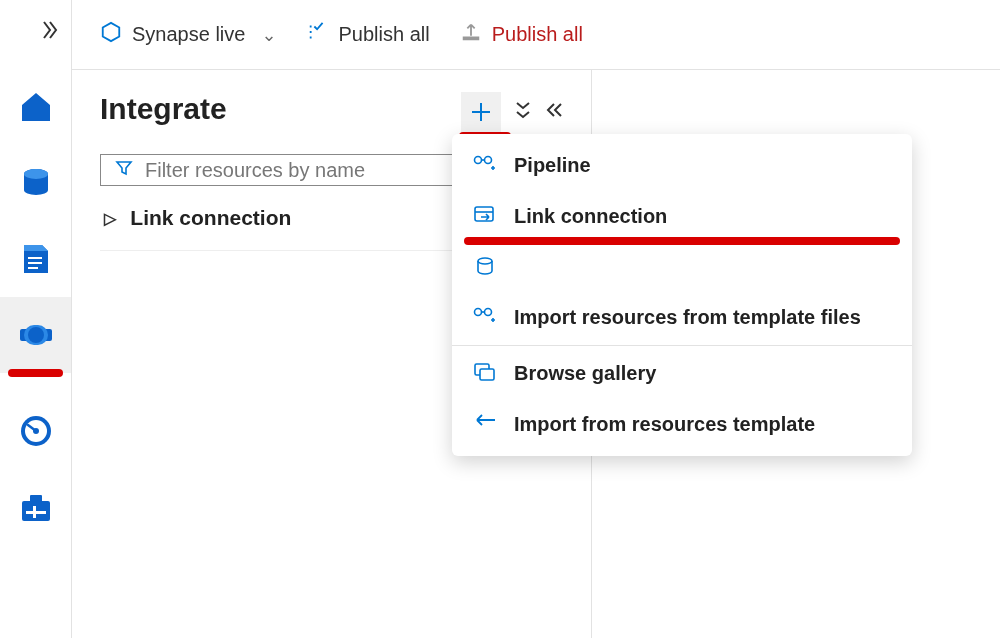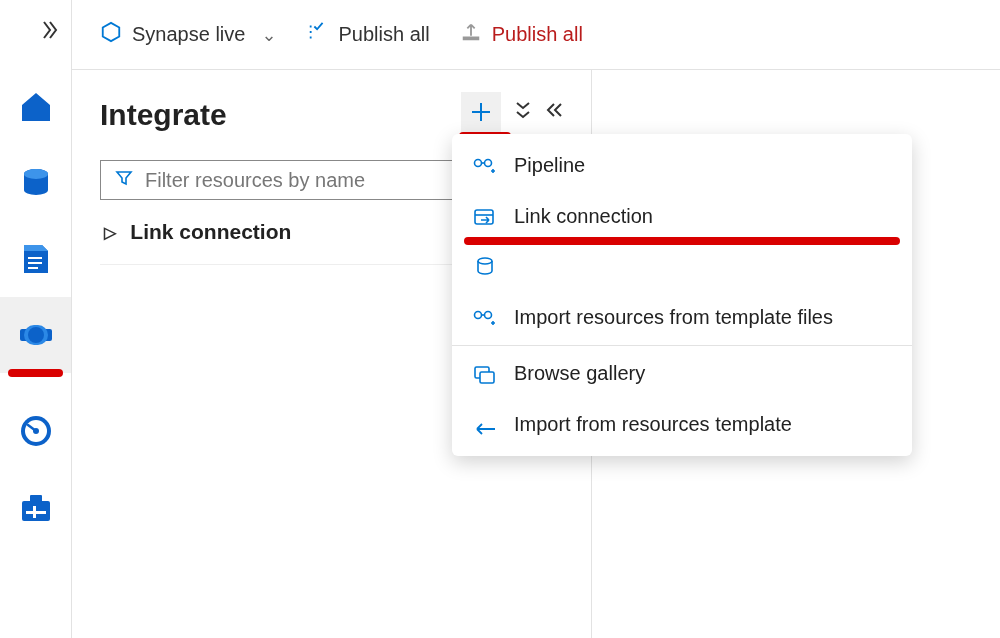--- a/index.html
+++ b/index.html
@@ -65,23 +65,23 @@
   
   .content { flex: 1; display: flex; }
   .explorer {
     width: 520px;
     border-right: 1px solid #e2e2e2;
     padding: 22px 28px;
     position: relative;
   }
   .explorer-header {
     display: flex;
-    align-items: flex-end;
+    align-items: flex-start;
     justify-content: space-between;
-    margin-bottom: 28px;
+    margin-bottom: 22px;
   }
   .explorer-title { font-size: 30px; font-weight: 700; color: #222; }
   .explorer-actions { display: flex; align-items: center; gap: 14px; position: relative; }
   .plus-btn {
     width: 40px; height: 40px;
     background: #f0f0f0;
     display: flex; align-items: center; justify-content: center;
     cursor: pointer;
     color: #0078d4;
     font-size: 24px;
@@ -92,21 +92,21 @@
     position: absolute;
     bottom: -8px; left: -2px;
     width: 52px; height: 8px;
     background: #d90000;
     border-radius: 4px;
   }
   .dchev { cursor: pointer; color: #333; font-size: 18px; }
 
   .filter-box {
     border: 1px solid #888;
-    height: 40px;
+    height: 32px;
     display: flex;
     align-items: center;
     gap: 12px;
     padding: 0 14px;
     font-size: 20px;
     color: #777;
   }
   .filter-box input {
     border: none; outline: none;
     font-size: 20px; color: #333;
@@ -130,26 +130,27 @@
     top: 134px;
     left: 452px;
     width: 460px;
     background: #fff;
     border-radius: 6px;
     box-shadow: 0 6px 20px rgba(0,0,0,0.18);
     padding: 6px 0;
     z-index: 50;
   }
   .menu-item {
-    display: flex; align-items: flex-end;
+    display: flex; align-items: flex-start;
     gap: 16px;
     padding: 14px 20px;
     font-size: 20px; color: #222;
     cursor: pointer;
     position: relative;
+    font-weight: bold;
   }
   .menu-item .mi-icon { width: 26px; display: flex; justify-content: center; color: #0078d4; }
   .menu-separator { height: 1px; background: #e2e2e2; margin: 2px 0; }
   .menu-red-underline {
     position: absolute;
     bottom: -3px; left: 12px; right: 12px;
     height: 8px; background: #d90000; border-radius: 4px;
   }
 </style>
 </head>

